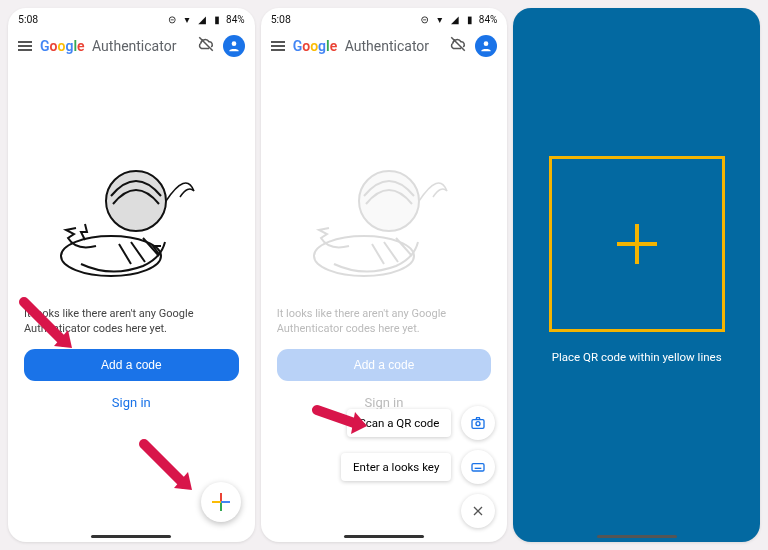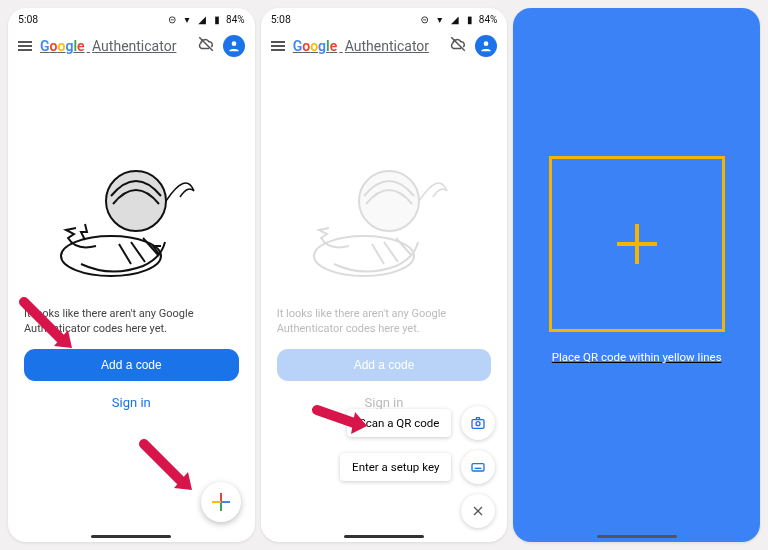--- a/index.html
+++ b/index.html
@@ -4,33 +4,33 @@
 <style>
   * { box-sizing: border-box; margin: 0; padding: 0; }
   html, body { width: 768px; height: 550px; font-family: Roboto, Arial, sans-serif; }
   body { background: #f3f0f2; display: flex; gap: 6px; justify-content: center; align-items: center; padding: 8px; }
 
   .phone {
     width: 247px; height: 534px; background: #fff; border-radius: 18px;
     position: relative; overflow: hidden; box-shadow: 0 1px 3px rgba(0,0,0,0.1);
     display: flex; flex-direction: column;
   }
-  .phone.dark { background: #3b82f6; text-decoration: underline; }
+  .phone.dark { background: #0369a1; }
 
   
   .status { height: 18px; display: flex; align-items: center; justify-content: space-between;
     padding: 4px 10px 0; font-size: 10.5px; color: #111; }
   .status-icons { display: flex; gap: 3px; align-items: center; }
   .si { width: 12px; height: 12px; display:inline-flex; align-items:center; justify-content:center; font-size:10px; }
 
   
   .appbar { height: 40px; display: flex; align-items: center; padding: 0 10px; gap: 8px; }
   .hamburger { display:flex; flex-direction:column; gap:2px; cursor:pointer; }
   .hamburger div { width:14px; height:2px; background:#555; }
-  .title { font-size: 14px; color:#5f6368; display:flex; align-items:flex-start; gap:2px;text-decoration:underline; }
+  .title { font-size: 14px; color:#5f6368; display:flex; align-items:flex-start; gap:2px; }
   .g-blue{color:#4285F4;} .g-red{color:#EA4335;} .g-yellow{color:#FBBC05;} .g-green{color:#34A853;}
   .title .brand span{font-weight:600;}
   .spacer{flex:1;}
   .cloud-off svg { width:18px; height:18px; stroke:#555; }
   .avatar { width:22px; height:22px; border-radius:50%; background:#1a73e8; display:flex;
     align-items:center; justify-content:center; }
   .avatar svg { width:14px; height:14px; fill:#fff; }
 
   
   .main { flex:1; display:flex; flex-direction:column; align-items:center; padding: 14px 16px; position:relative; }
@@ -224,21 +224,21 @@
       <div class="chip">Scan a QR code</div>
       <div class="round">
         <svg viewBox="0 0 24 24" fill="none" stroke="#1a73e8" stroke-width="2">
             <rect x="3" y="7" width="18" height="13" rx="2"></rect>
             <circle cx="12" cy="13" r="3"></circle>
             <path d="M9 7l1-3h4l1 3"></path>
           </svg>
       </div>
     </div>
     <div class="sheet-row">
-      <div class="chip">Enter a setup key</div>
+      <div class="chip">Enter a looks key</div>
       <div class="round">
         <svg viewBox="0 0 24 24" fill="none" stroke="#1a73e8" stroke-width="2">
             <rect x="3" y="7" width="18" height="11" rx="2"></rect>
             <path d="M7 11h0M11 11h0M15 11h0M7 14h10"></path>
           </svg>
       </div>
     </div>
     <div class="sheet-row">
       <div class="round x">
         <svg viewBox="0 0 24 24" fill="none" stroke-width="2">

